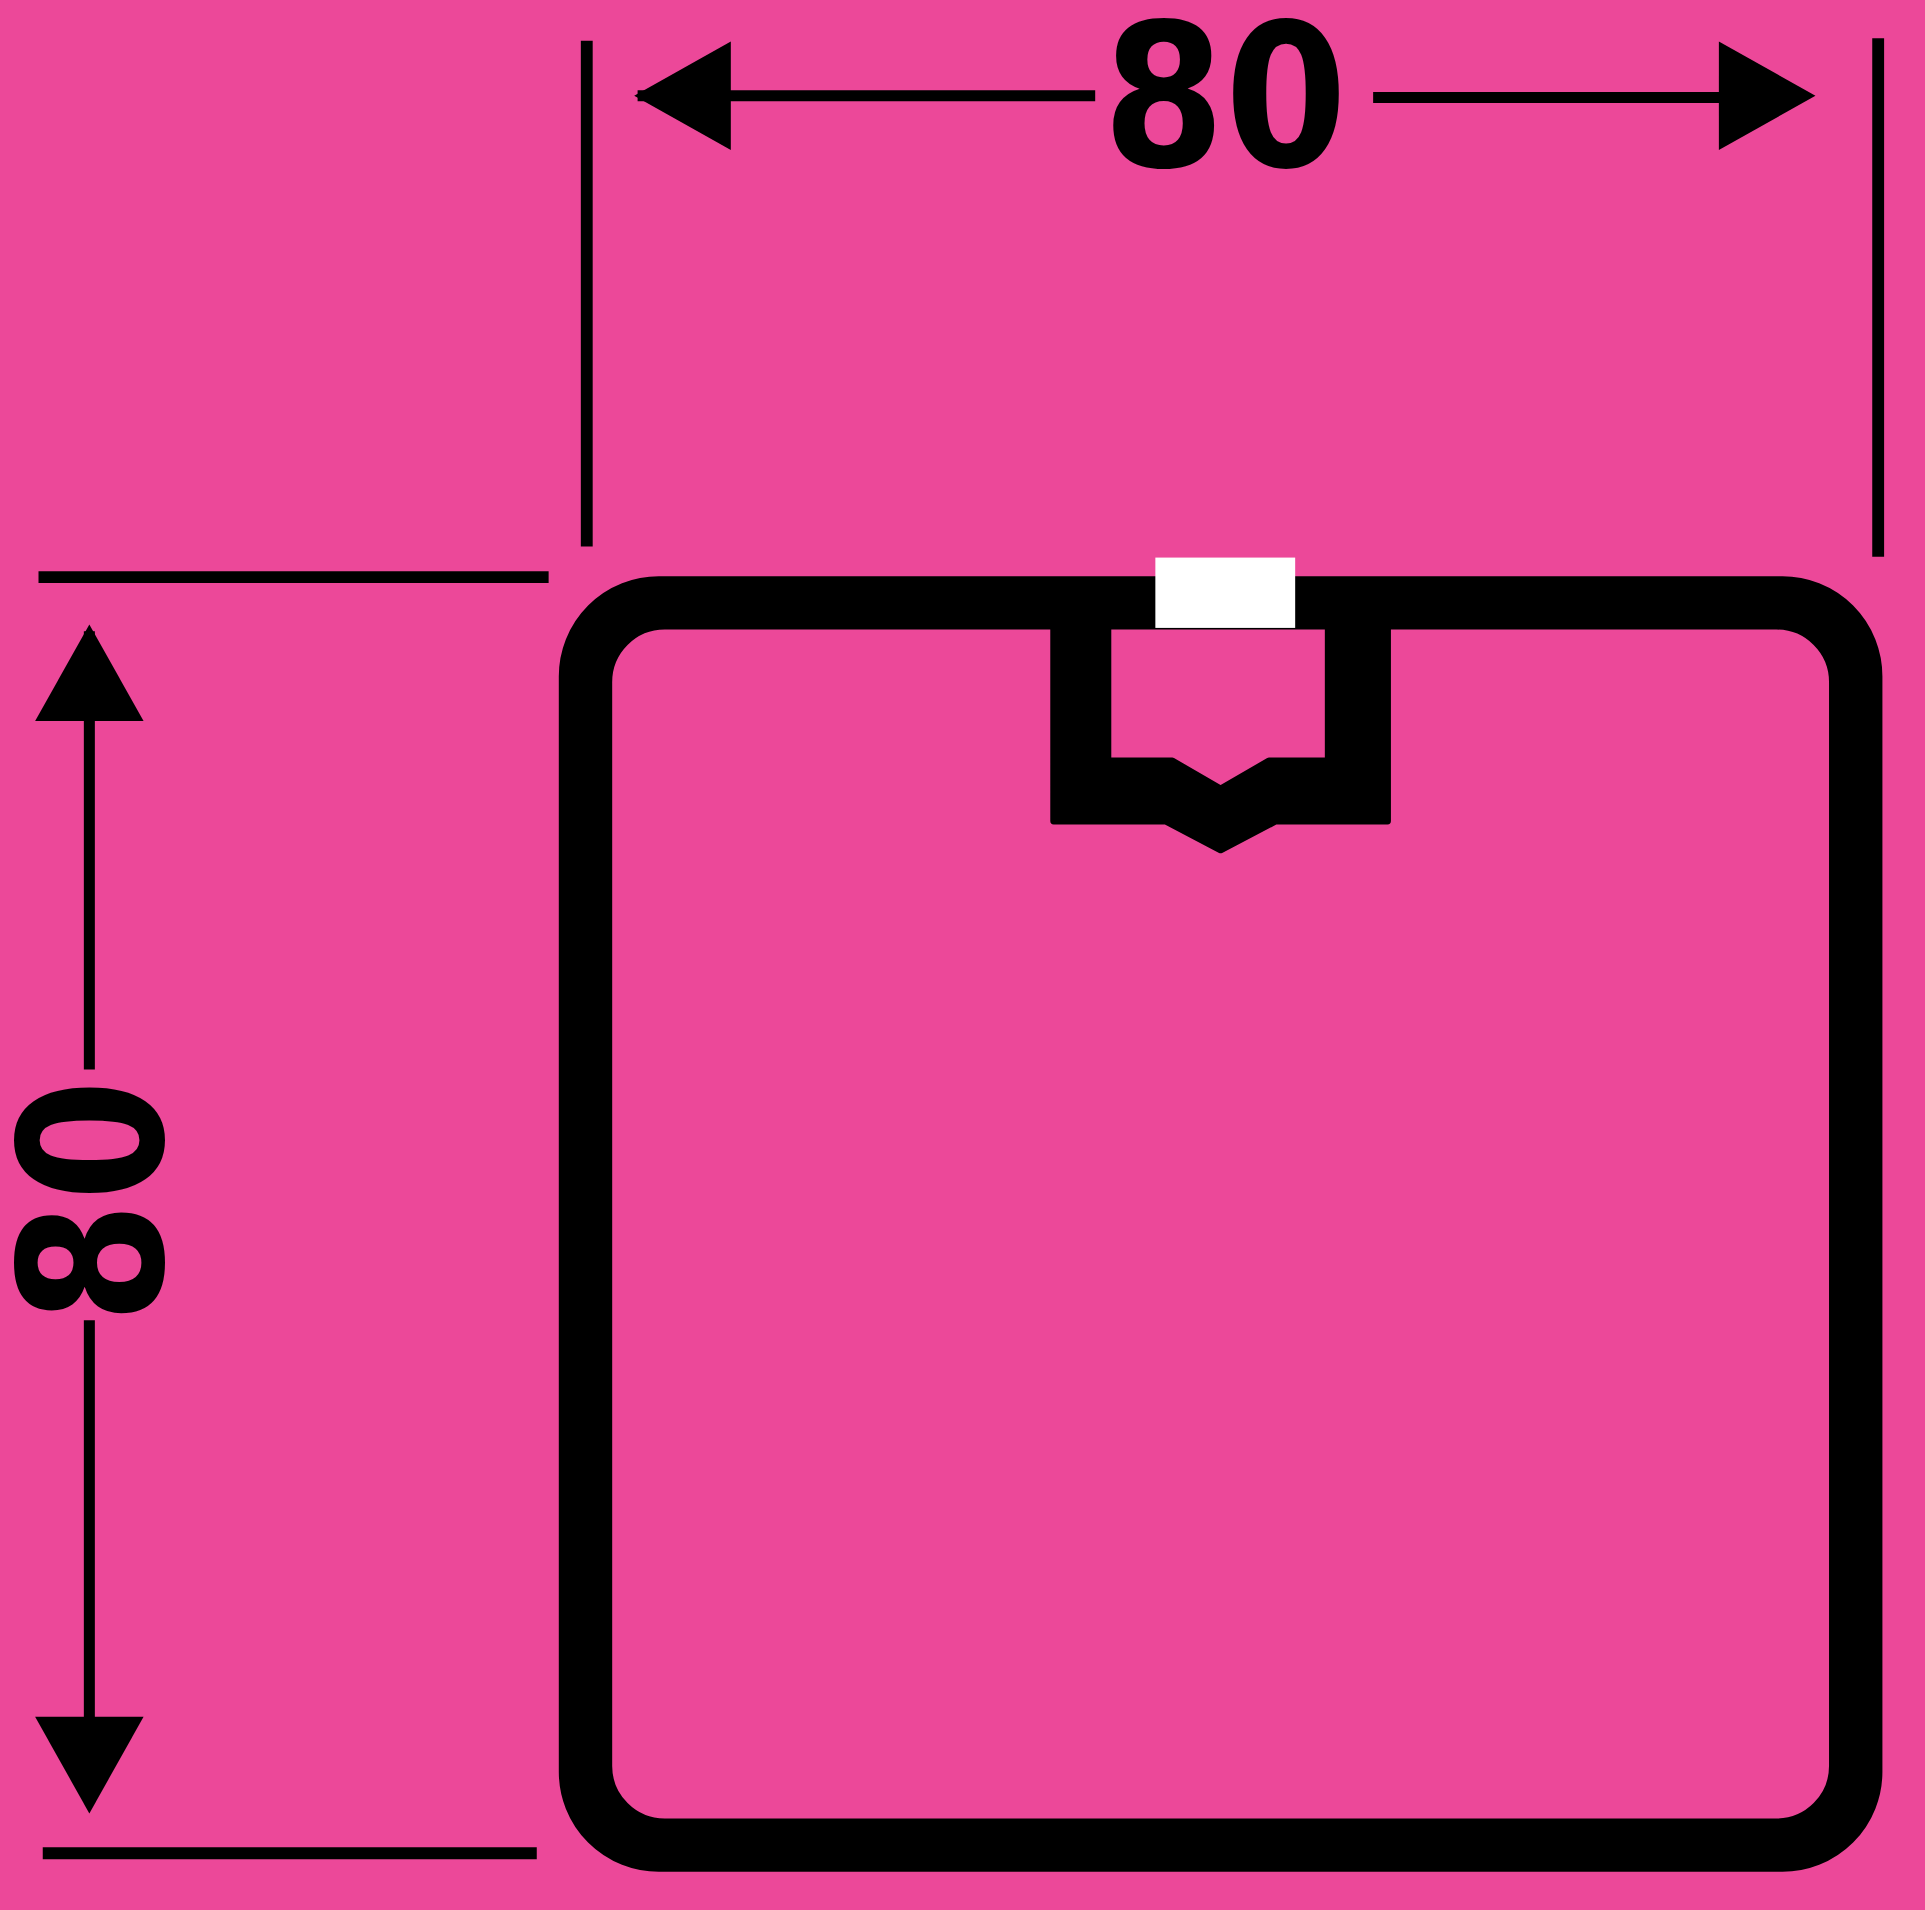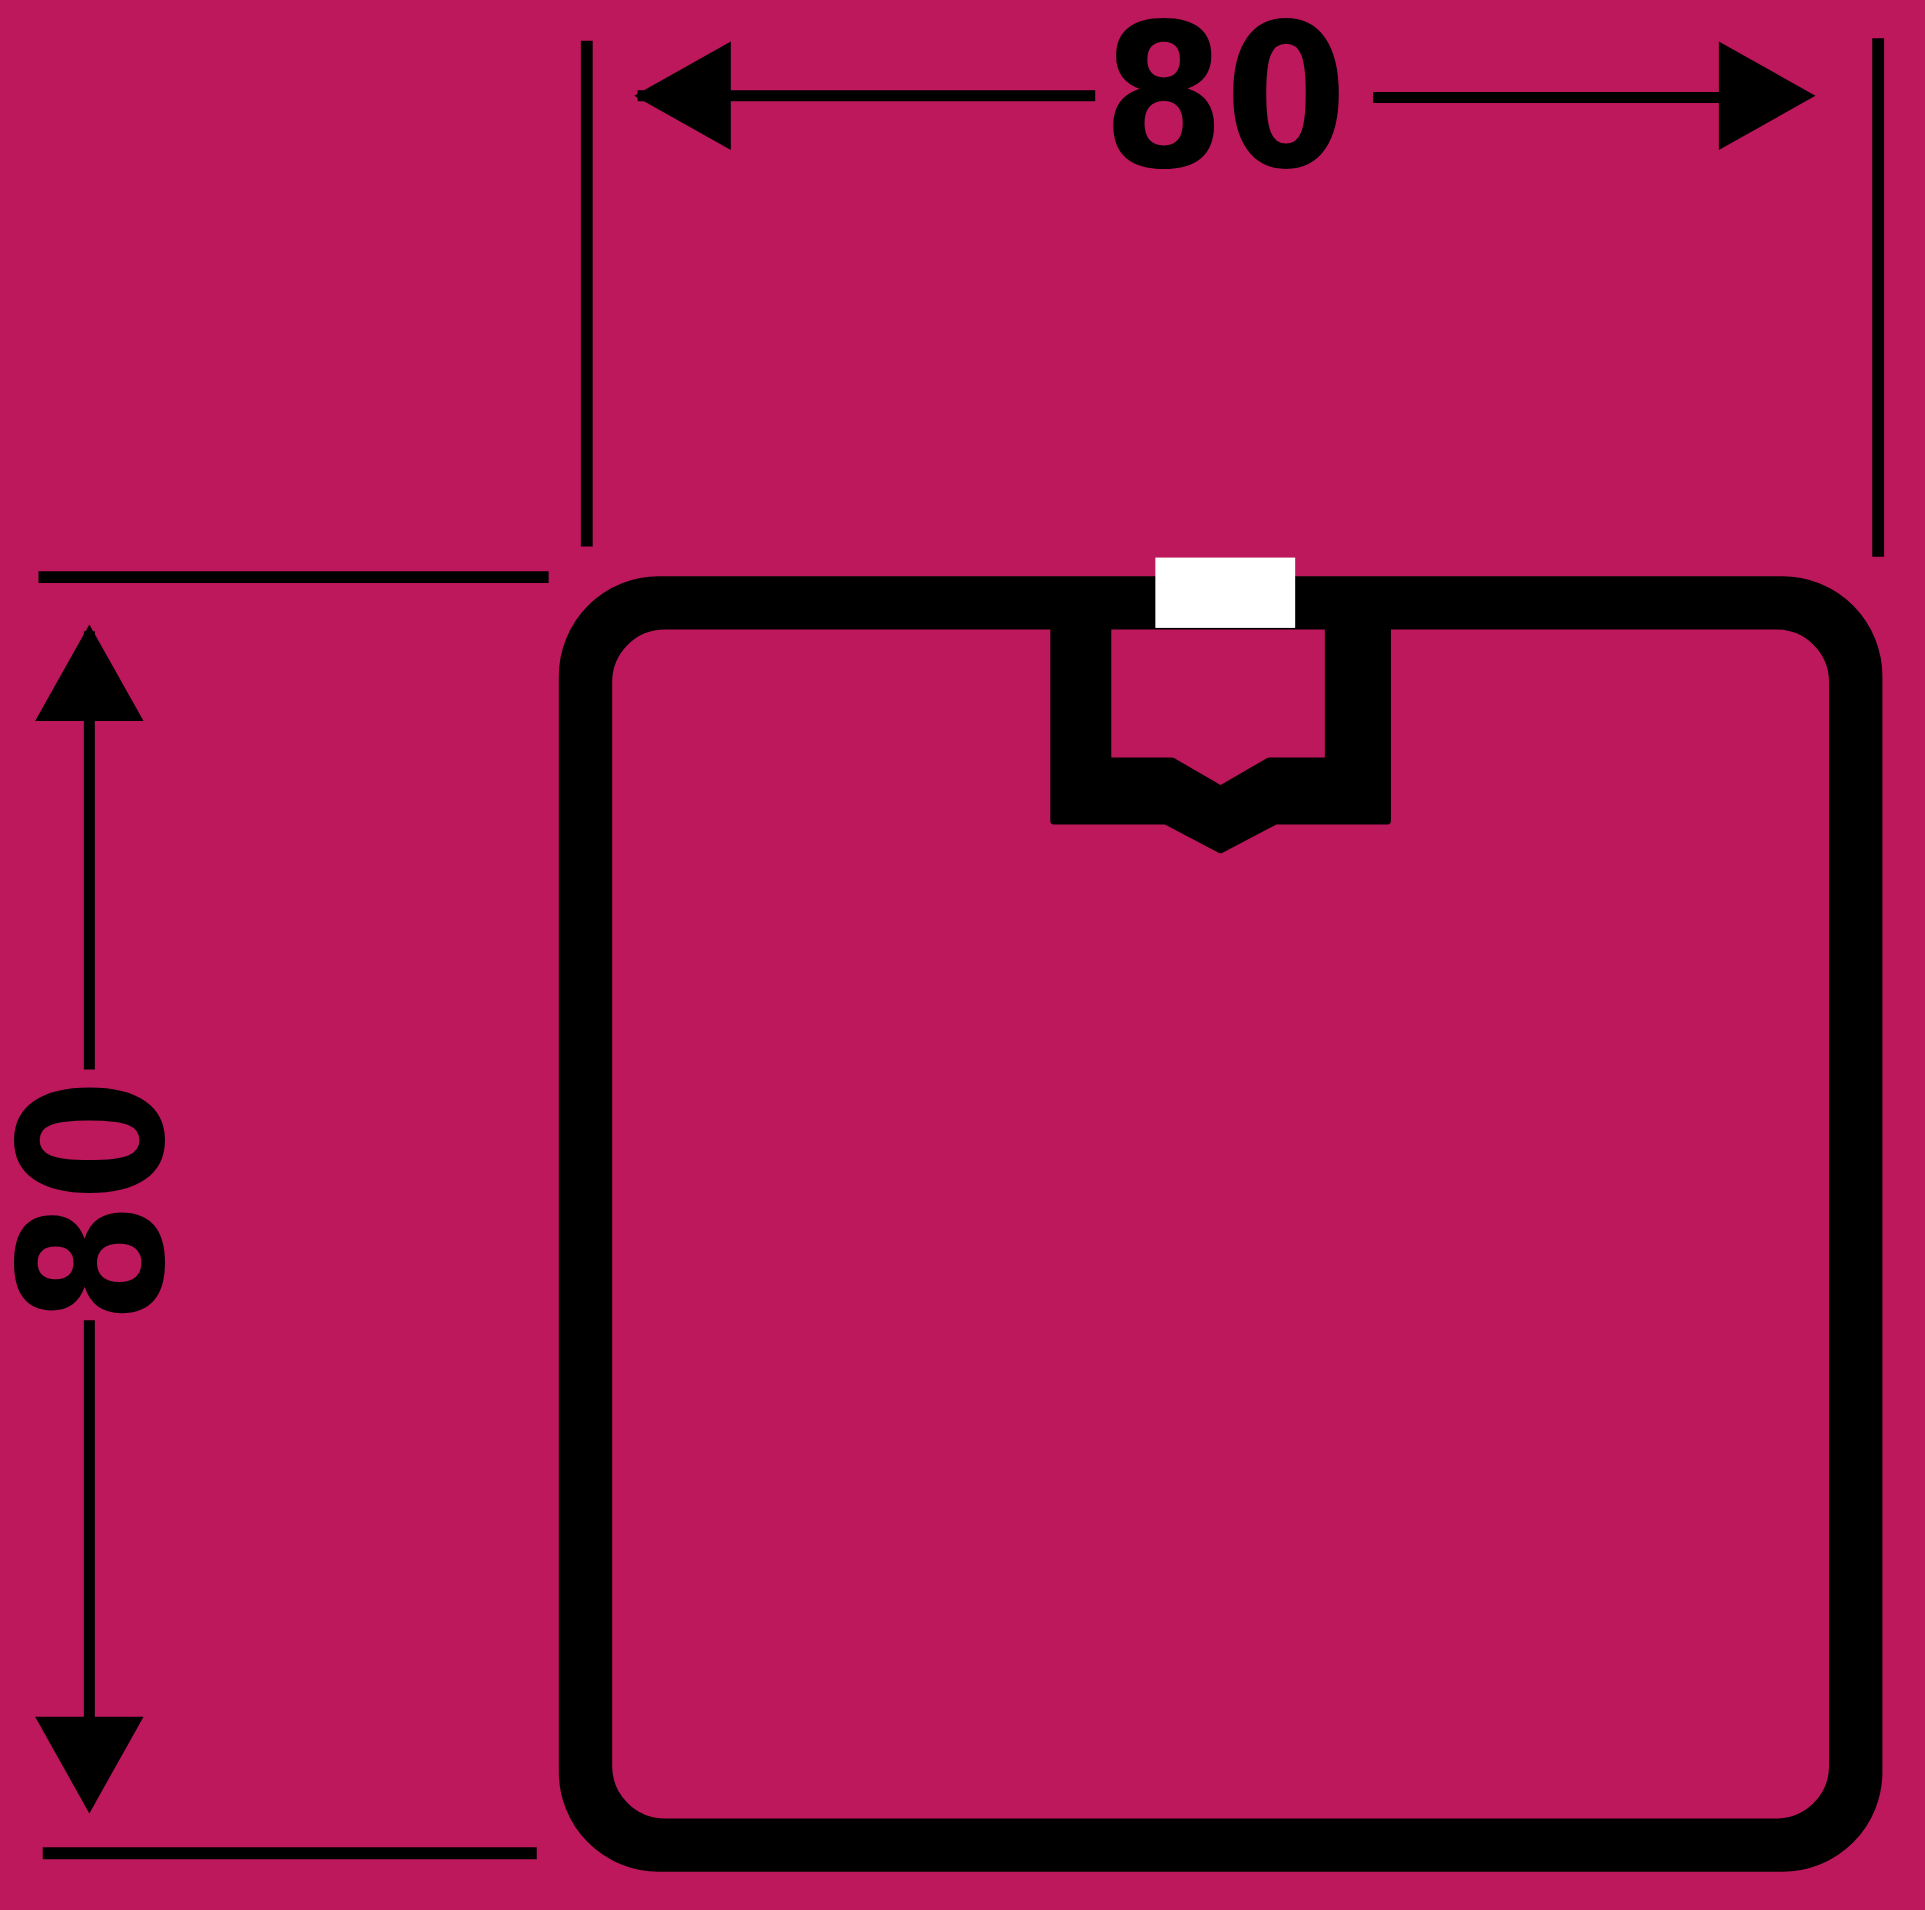--- a/index.html
+++ b/index.html
@@ -4,21 +4,21 @@
 <style>
   html, body {
     margin: 0;
     padding: 0;
     background: #ffffff;
   }
   .page {
     position: relative;
     width: 1926px;
     height: 1910px;
-    background: #be185d;
+    background: #ec4899;
     overflow: hidden;
   }
   svg.drawing {
     position: absolute;
     left: 0;
     top: 0;
     width: 1926px;
     height: 1910px;
   }
   .ink-fill   { fill: #000000; }

